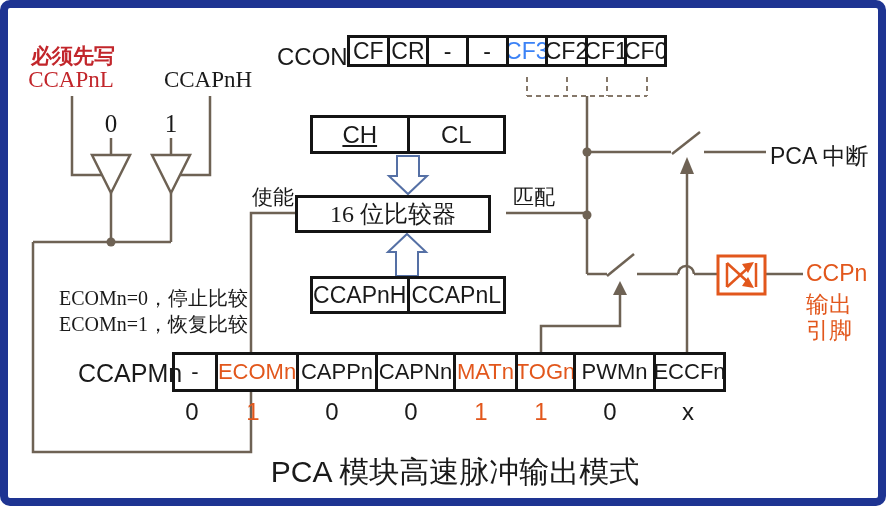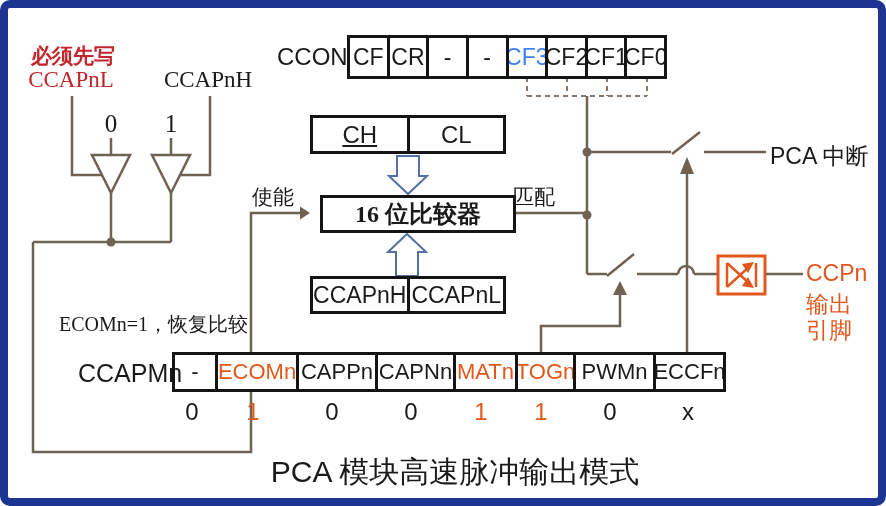--- a/index.html
+++ b/index.html
@@ -96,21 +96,21 @@
         <path d="M727 287 L749 267"></path>
       </g>
       <g fill="#e2571c" stroke="none">
         <polygon points="754,288 742,286 748,277"></polygon>
         <polygon points="754,262 742,264 748,273"></polygon>
       </g>
     </g>
   </svg>
 
   <div class="lbl sans" style="left:277px;top:43px;font-size:24px;">CCON</div>
-  <div class="box" style="left:347px;top:35px;width:320px;height:44px;">
+  <div class="box" style="left:347px;top:35px;width:320px;height:32px;">
     <div class="cell" style="flex:1;font-size:23px;">CF</div>
     <div class="cell" style="flex:1;font-size:23px;">CR</div>
     <div class="cell" style="flex:1;font-size:23px;">-</div>
     <div class="cell" style="flex:1;font-size:23px;">-</div>
     <div class="cell dim" style="flex:1;font-size:23px;">CF3</div>
     <div class="cell" style="flex:1;font-size:23px;">CF2</div>
     <div class="cell" style="flex:1;font-size:23px;">CF1</div>
     <div class="cell" style="flex:1;font-size:23px;">CF0</div>
   </div>
 
@@ -118,31 +118,32 @@
   <div class="lbl serif red ctr" style="left:21px;top:67px;width:100px;font-size:23px;">CCAPnL</div>
   <div class="lbl serif ctr" style="left:158px;top:67px;width:100px;font-size:23px;">CCAPnH</div>
   <div class="lbl serif ctr" style="left:91px;top:110px;width:40px;font-size:25px;">0</div>
   <div class="lbl serif ctr" style="left:151px;top:110px;width:40px;font-size:25px;">1</div>
 
   <div class="box" style="left:310px;top:115px;width:196px;height:39px;">
     <div class="cell" style="flex:1;font-size:24px;text-decoration:underline;">CH</div>
     <div class="cell" style="flex:1;font-size:24px;">CL</div>
   </div>
 
-  <div class="box" style="left:320px;top:195px;width:196px;height:38px;align-items:center;justify-content:center;font-weight:bold;">
+  <div class="box" style="left:295px;top:195px;width:196px;height:38px;align-items:center;justify-content:center;">
     <span class="serif" style="font-size:24px;">16 位比较器</span>
   </div>
   <div class="lbl serif" style="left:252px;top:183px;font-size:21px;">使能</div>
   <div class="lbl serif" style="left:513px;top:183px;font-size:21px;text-align:right;">匹配</div>
 
   <div class="box" style="left:310px;top:276px;width:196px;height:38px;">
     <div class="cell" style="flex:1;font-size:23px;">CCAPnH</div>
     <div class="cell" style="flex:1;font-size:23px;">CCAPnL</div>
   </div>
 
+  <div class="lbl serif" style="left:59px;top:285px;font-size:20px;">ECOMn=0，停止比较</div>
   <div class="lbl serif" style="left:59px;top:311px;font-size:20px;">ECOMn=1，恢复比较</div>
 
   <div class="lbl sans" style="left:770px;top:141px;font-size:23px;">PCA 中断</div>
   <div class="lbl sans orange" style="left:806px;top:260px;font-size:23px;">CCPn</div>
   <div class="lbl sans orange" style="left:806px;top:289px;font-size:23px;">输出</div>
   <div class="lbl sans orange" style="left:806px;top:315px;font-size:23px;">引脚</div>
 
   <div class="lbl sans" style="left:78px;top:359px;font-size:25px;">CCAPMn</div>
   <div class="box" style="left:172px;top:352px;width:554px;height:40px;">
     <div class="cell" style="width:40px;font-size:22px;">-</div>

